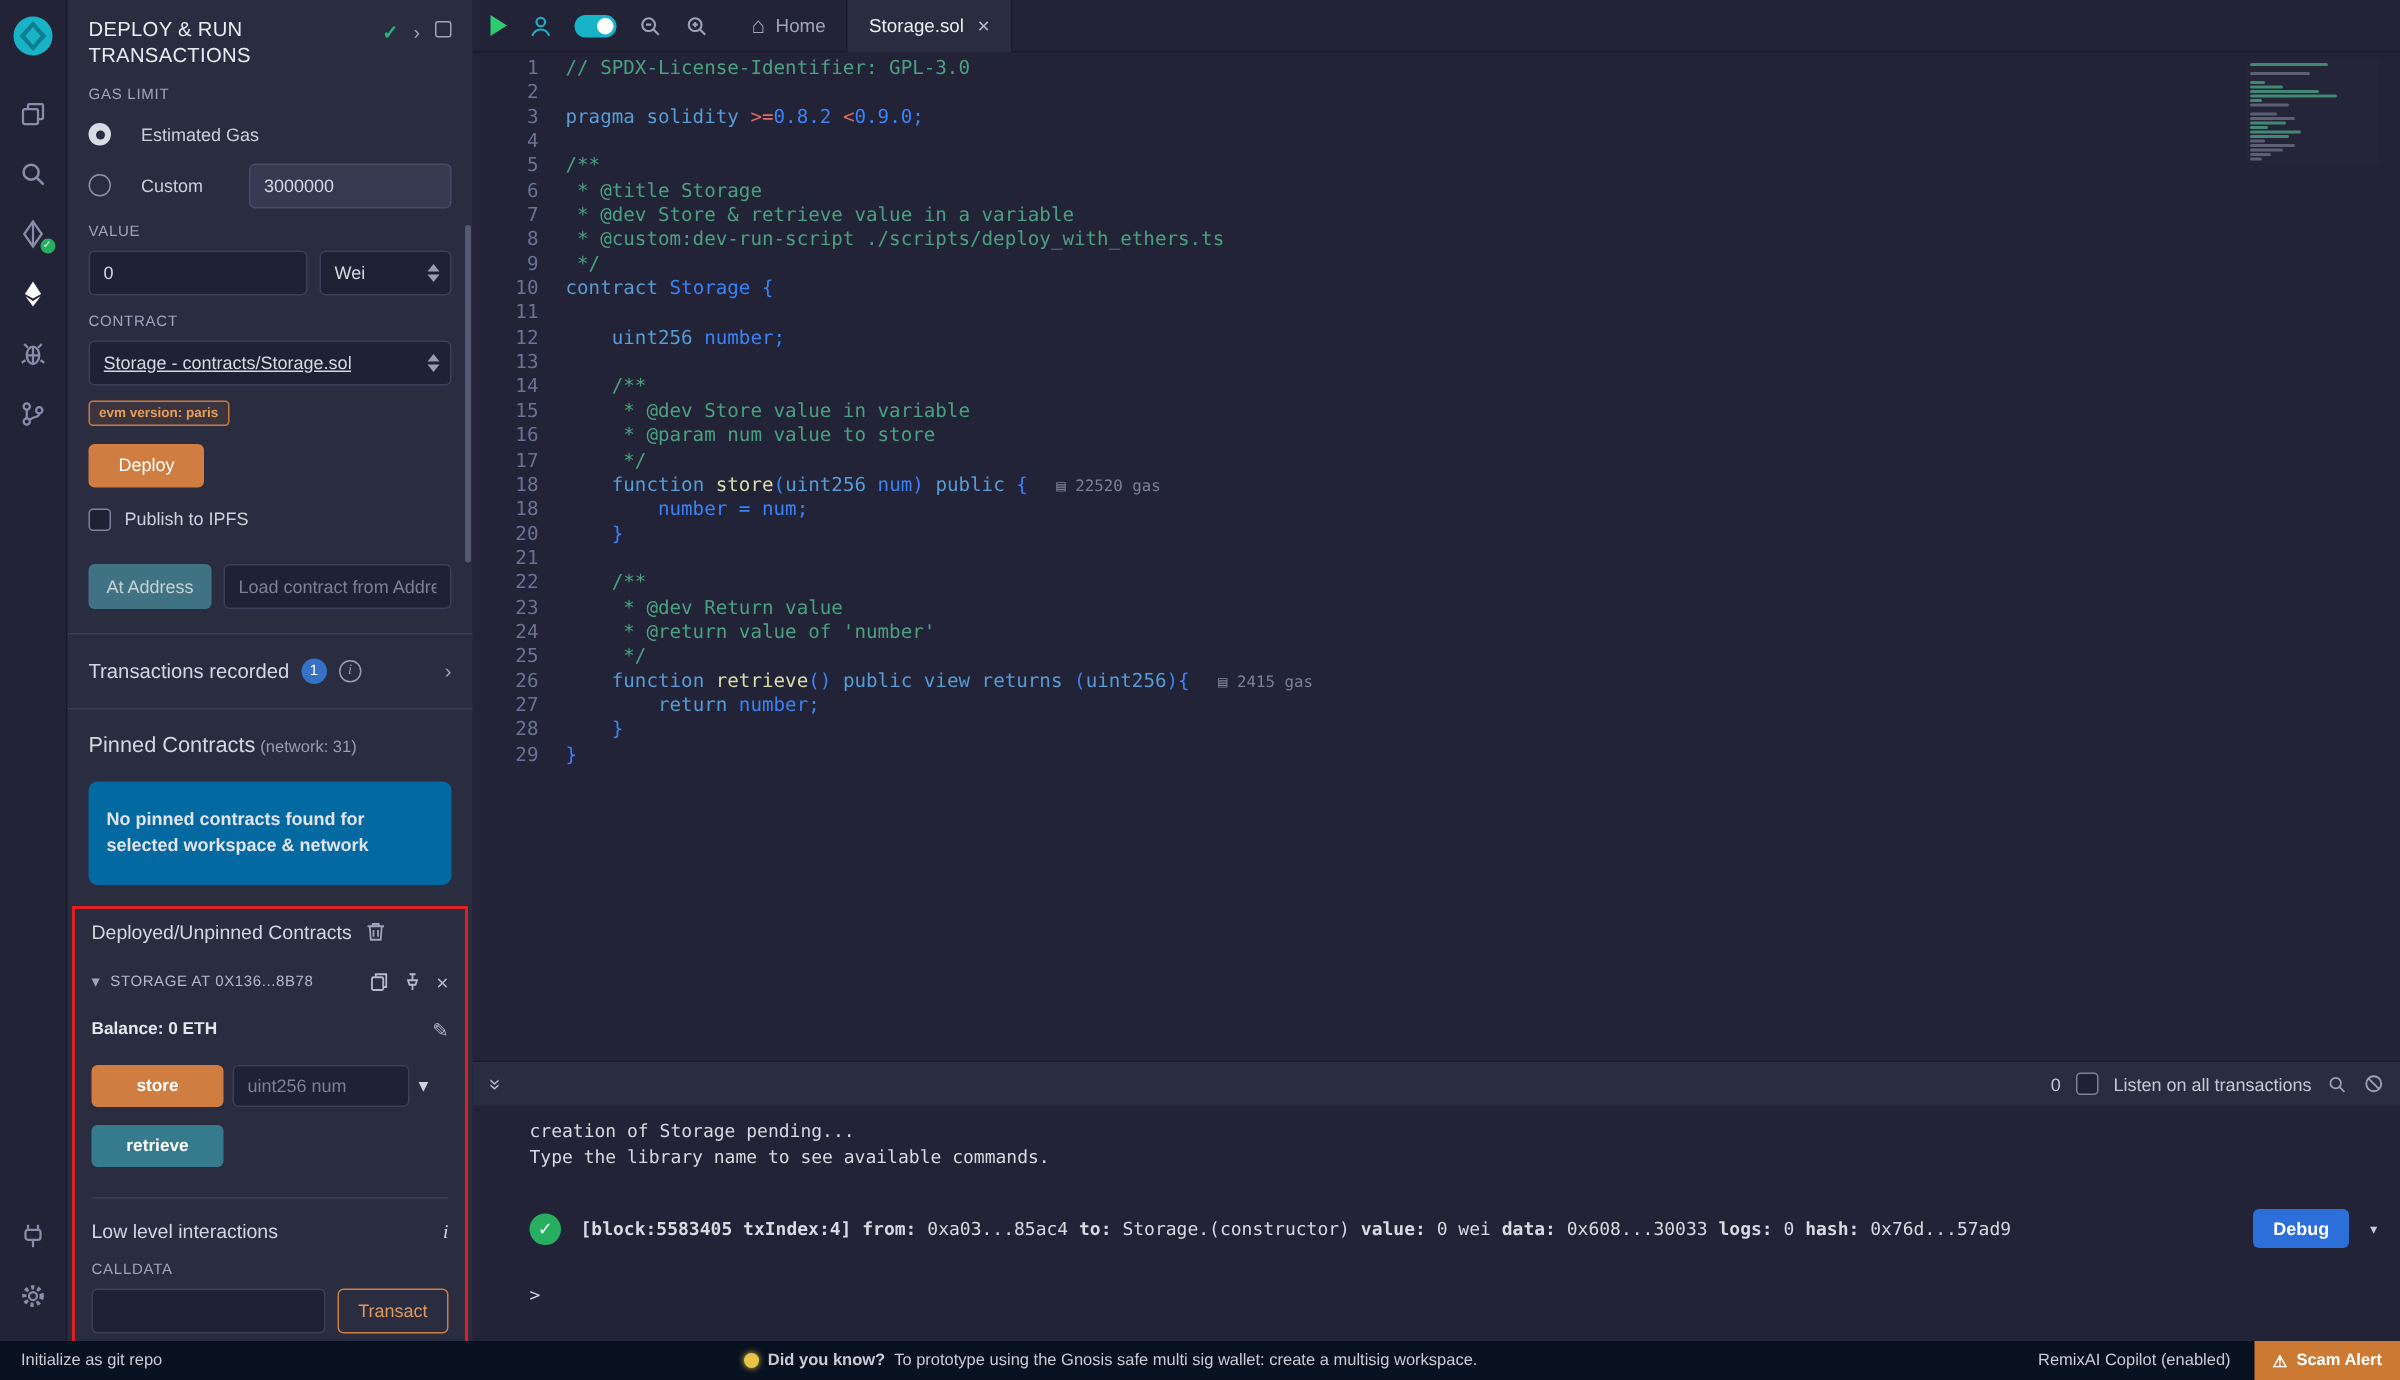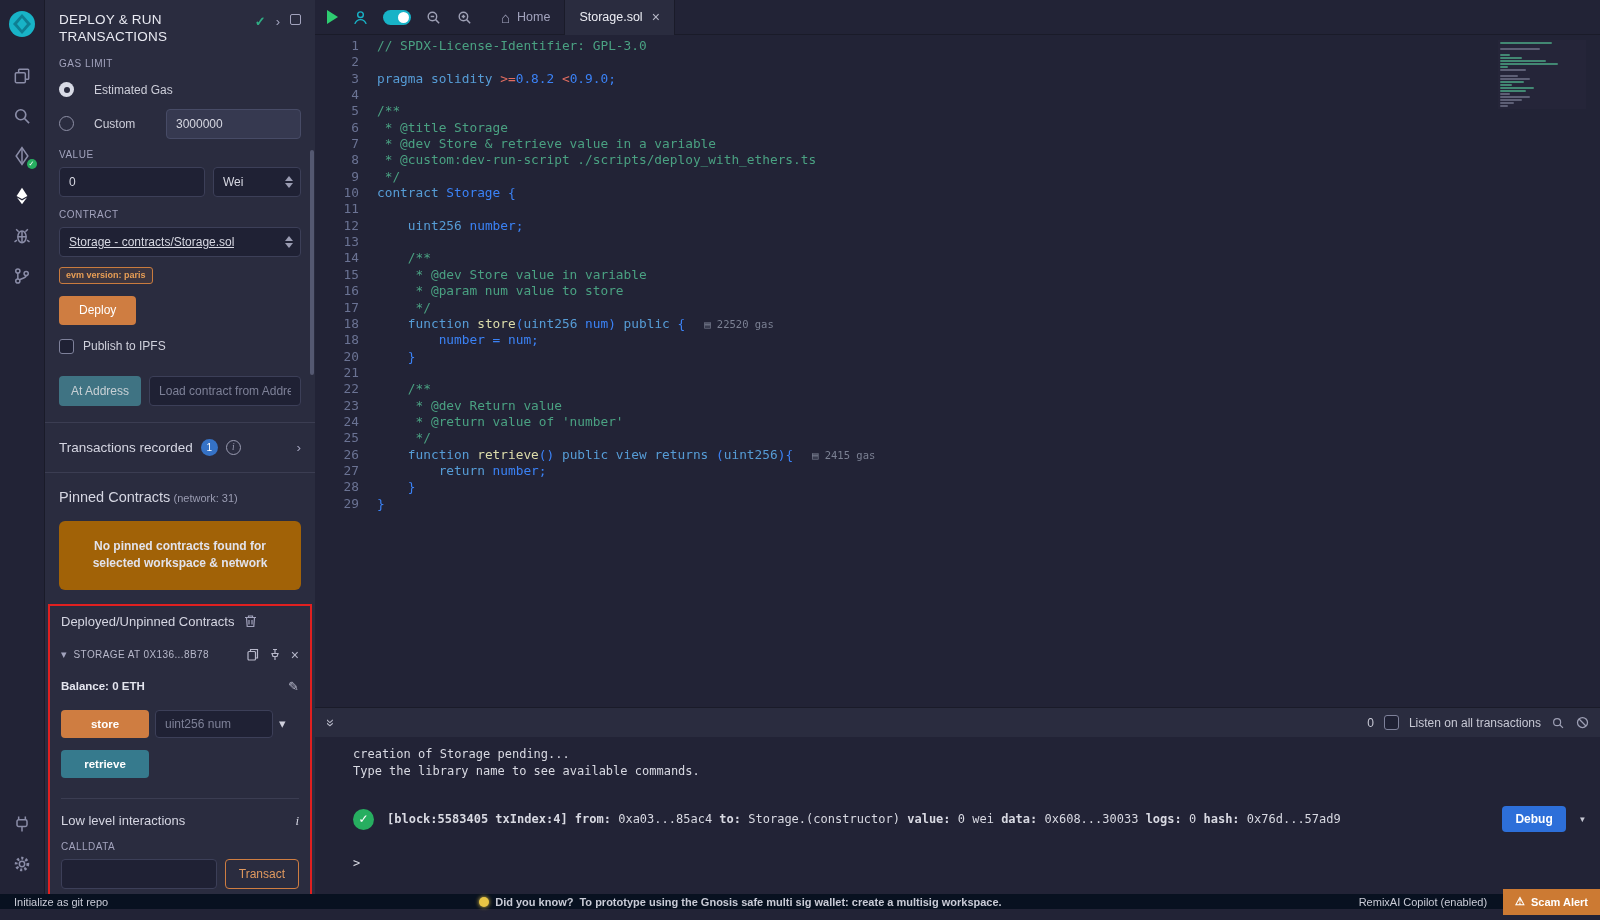--- a/index.html
+++ b/index.html
@@ -45,21 +45,21 @@
   .cb { width:15px; height:15px; border:1.5px solid #7e819a; border-radius:3px; background:#1f2134; flex-shrink:0; }
   .ataddr-row { display:flex; gap:8px; margin-top:22px; }
   .btn-ataddr { background:#43808f; color:#e3ecef; height:30px; padding:0 12px; opacity:.85; font-weight:500; flex-shrink:0; }
   .divider { height:1px; background:#3b3d52; margin:16px -14px; }
   .txrec-row { display:flex; align-items:center; gap:8px; color:#d5d6e2; font-size:13.5px; }
   .count-badge { background:#3572c6; color:#fff; width:17px; height:17px; border-radius:50%; font-size:10px; display:flex; align-items:center; justify-content:center; }
   .info-circ { width:15px; height:15px; border:1px solid #9a9cb2; border-radius:50%; color:#9a9cb2; font-size:9.5px; display:flex; align-items:center; justify-content:center; font-style:italic; font-family:"Liberation Serif",serif; }
   .txrec-chev { margin-left:auto; color:#a2a3bd; }
   .pinned-title { font-size:14.5px; color:#d5d6e2; }
   .pinned-net { font-size:11px; color:#9a9cb2; }
-  .card { background:#a16207; border-radius:6px; margin-top:16px; padding:17px 12px; text-align:center; font-weight:bold; font-size:12px; color:#e2e3ec; line-height:1.45; }
+  .card { background:#0369a1; border-radius:6px; margin-top:16px; padding:17px 12px; text-align:left; font-weight:bold; font-size:12px; color:#e2e3ec; line-height:1.45; }
   .red-box { border:2px solid #e02020; margin:14px -11px 0; padding:8px 11px 34px; }
   .dep-head { display:flex; align-items:center; }
   .dep-title { font-size:13px; color:#d5d6e2; }
   .trash { margin-left:10px; color:#a2a3bd; }
   .ci-head { display:flex; align-items:center; gap:7px; margin-top:18px; color:#b7b8ca; }
   .ci-name { font-size:10px; letter-spacing:.4px; }
   .ci-icons { display:flex; gap:10px; margin-left:auto; color:#b7b8ca; align-items:center; }
   .bal-row { display:flex; align-items:center; margin-top:16px; }
   .bal { font-size:11.5px; font-weight:bold; color:#e4e5ee; }
   .edit-ic { margin-left:auto; color:#b7b8ca; font-size:13px; }
@@ -111,23 +111,23 @@
   .terminal { height:157px; font-family:"DejaVu Sans Mono",monospace; font-size:12px; color:#d8d9e2; padding:9px 0 0 38px; flex-shrink:0; }
   .terminal .log div { line-height:16.5px; }
   .tx-row { display:flex; align-items:center; margin-top:27px; padding-right:14px; gap:13px; }
   .tx-check { width:21px; height:21px; border-radius:50%; background:#27ae60; color:#fff; display:flex; align-items:center; justify-content:center; font-size:12px; flex-shrink:0; font-family:"Liberation Sans",sans-serif; }
   .tx-text { flex:1; white-space:nowrap; overflow:hidden; }
   .btn-debug { background:#2d6fd9; color:#fff; height:26px; padding:0 13px; border-radius:4px; font-size:12px; font-weight:bold; font-family:"Liberation Sans",sans-serif; }
   .tx-chev { color:#c7c8d4; }
   .prompt { margin-top:24px; color:#d8d9e2; }
 
   
-  .statusbar { height:15px; background:#081120; display:flex; align-items:center; color:#c9cbd6; font-size:11px; }
+  .statusbar { height:26px; background:#081120; display:flex; align-items:center; color:#c9cbd6; font-size:11px; }
   .sb-left { padding:0 14px; }
-  .sb-center { flex:1; display:flex; align-items:center; justify-content:center; gap:6px;font-weight:bold; }
+  .sb-center { flex:1; display:flex; align-items:center; justify-content:center; gap:6px; }
   .bulb { width:10px; height:10px; border-radius:50%; background:#e8c545; box-shadow:0 0 4px #e8c545; display:inline-block; }
   .sb-right { display:flex; align-items:center; gap:16px; }
   .scam { height:26px; background:#cc7a33; color:#fff; display:flex; align-items:center; gap:6px; padding:0 12px; font-weight:bold; }
   svg { display:block; }
 </style>
 </head>
 <body>
 
 <div class="app">
 

